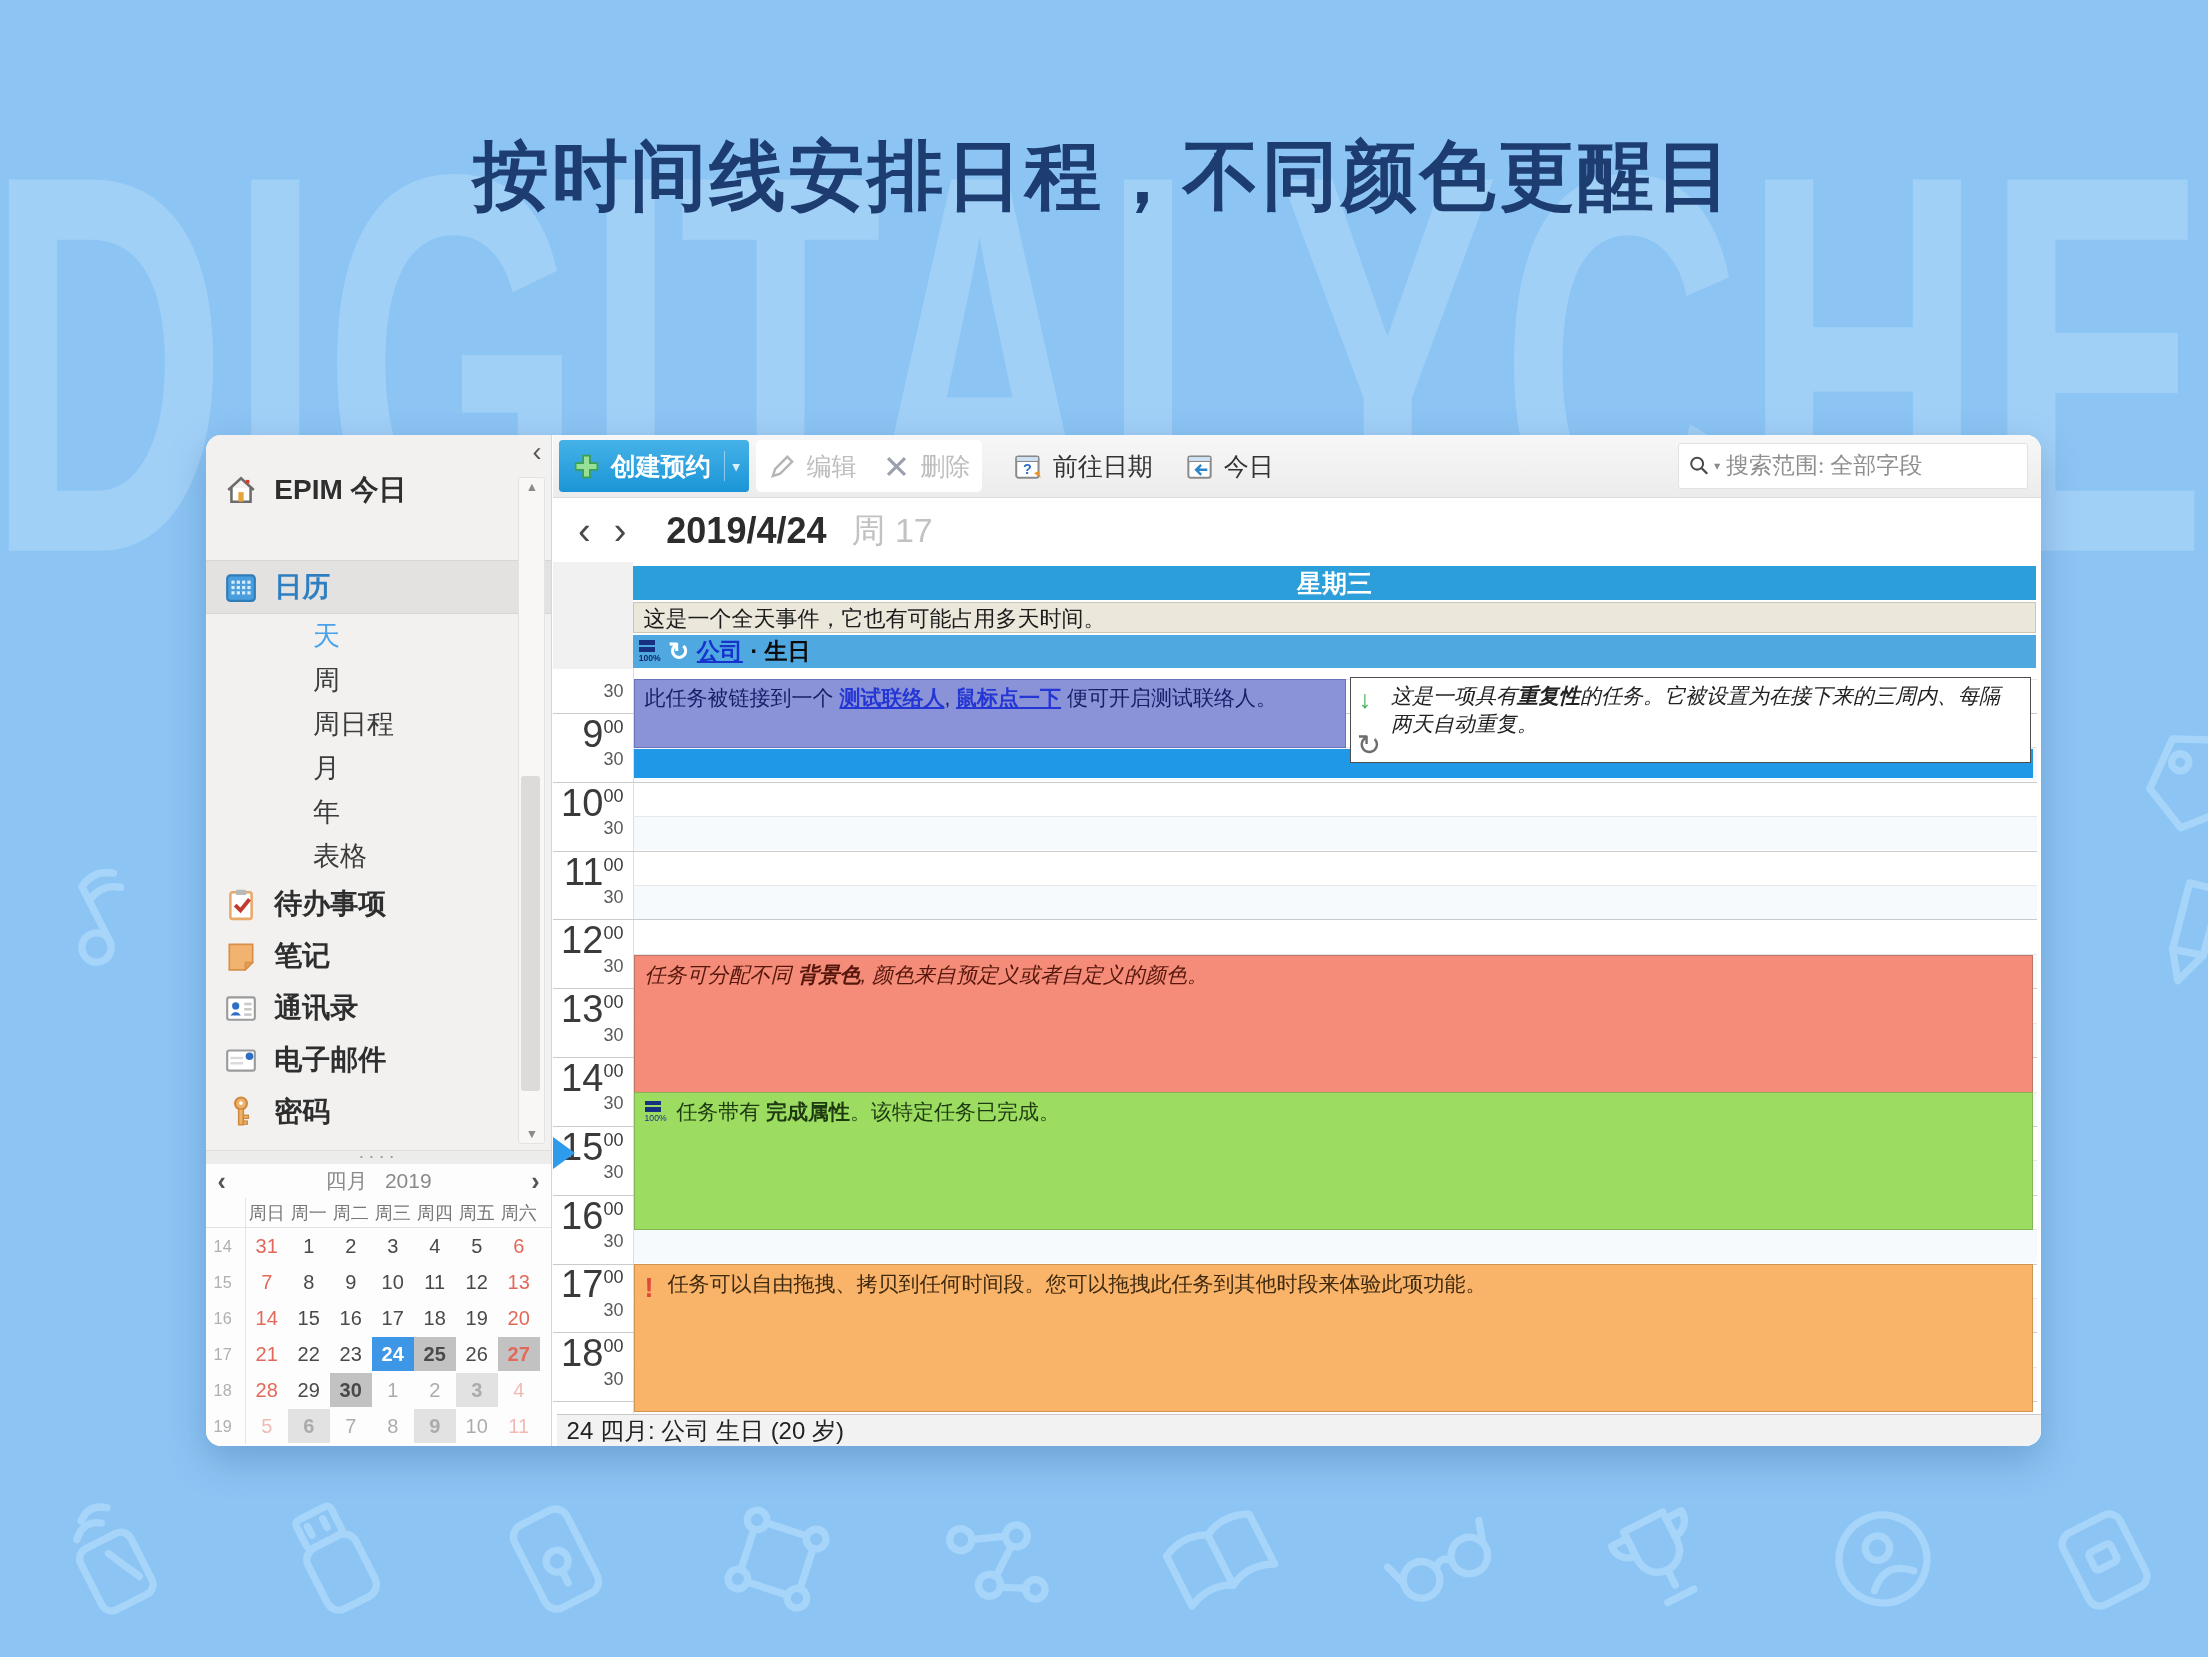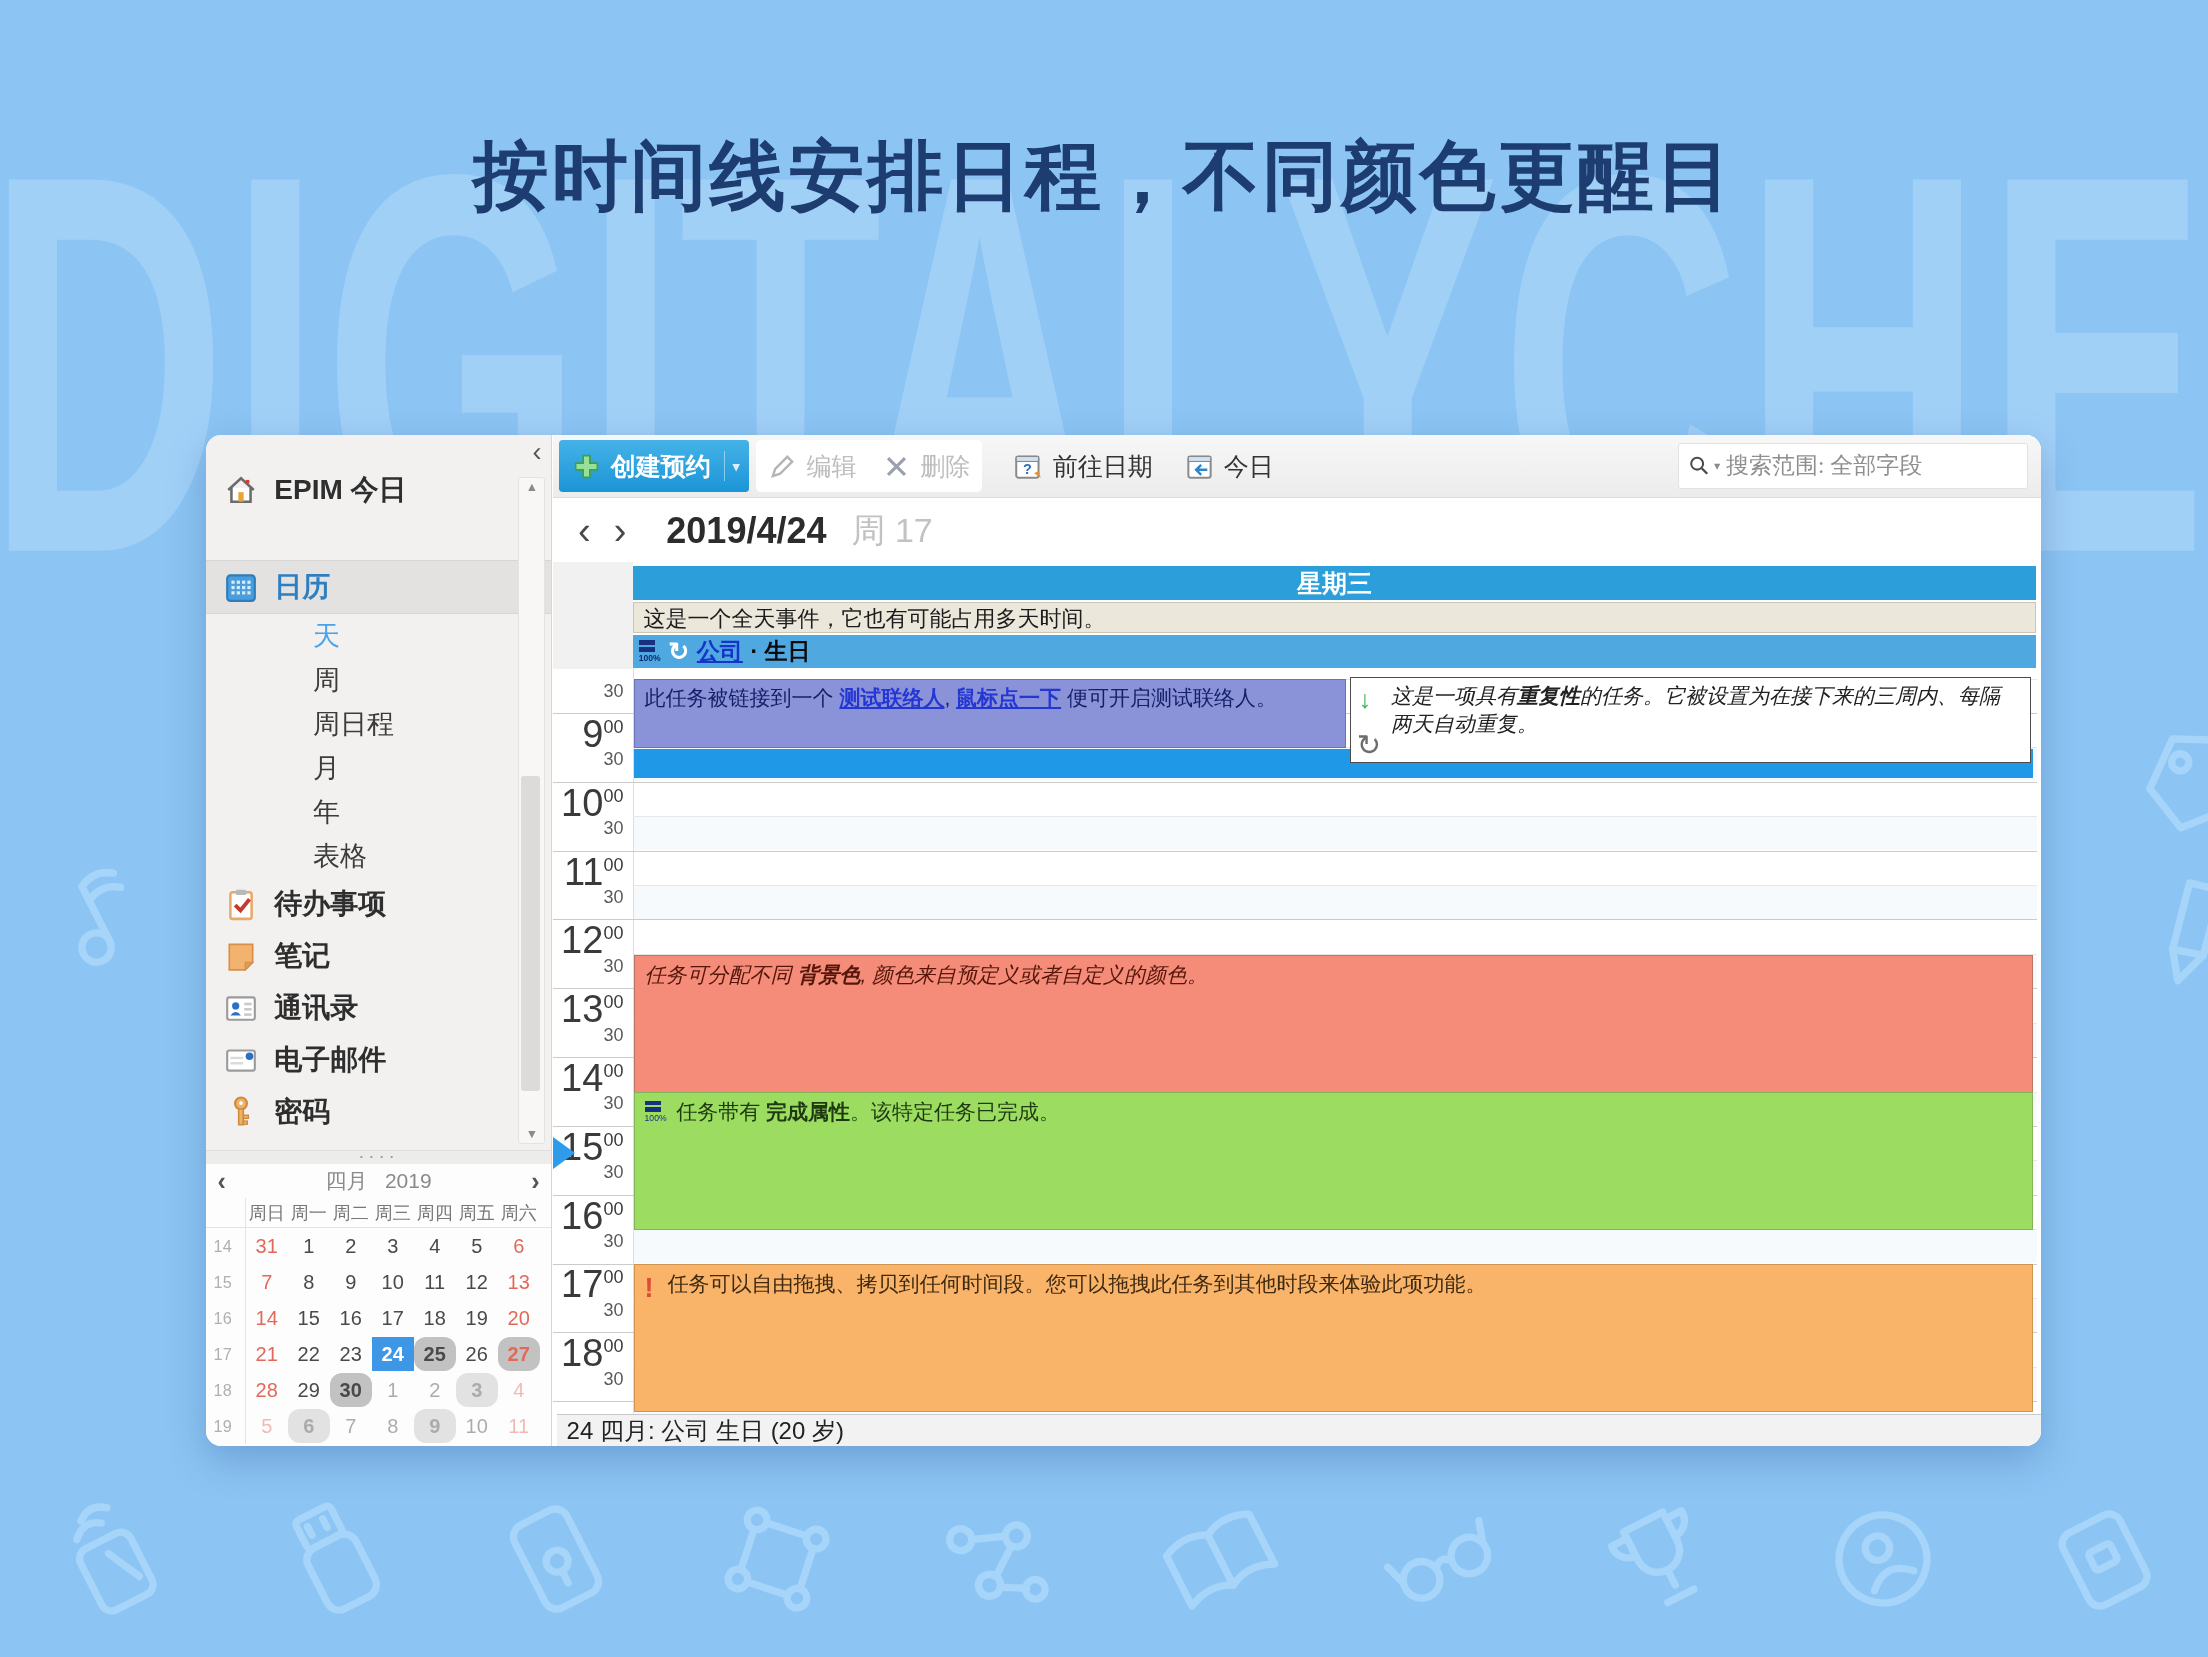--- a/index.html
+++ b/index.html
@@ -48,21 +48,21 @@
   .mc-head .mc-prev{position:absolute;left:11.5px;top:0;font-size:25px;color:#555;font-weight:700;}
   .mc-head .mc-next{position:absolute;right:11.5px;top:0;font-size:25px;color:#555;font-weight:700;}
   .mc-dow{display:flex;padding-left:5.7px;border-bottom:1px solid #e2e2e2;height:29px;align-items:center;}
   .mc-dow .mc-wn{width:34px;border-right:1px solid #e4e4e4;height:100%;}
   .mc-dw{width:42px;text-align:center;font-size:18px;color:#777;}
   .mc-row{display:flex;padding-left:5.7px;height:36px;align-items:center;}
   .mc-wn{width:34px;text-align:left;padding-left:1.9px;font-size:16.3px;color:#b0b0b0;border-right:1px solid #e4e4e4;height:100%;
     line-height:36px;box-sizing:border-box;}
   .mc-day{width:42px;height:34px;line-height:34px;text-align:center;font-size:20px;color:#4a4a4a;}
   .mc-day.we{color:#e2695a;}
-  .mc-day.ev{background:#c2c2c2;font-weight:700;border-radius:12px;}
+  .mc-day.ev{background:#c2c2c2;font-weight:700;}
   .mc-day.sel{background:#3d97e6;color:#fff;font-weight:700;}
   .mc-day.out{opacity:.45;}
 
   
   .main{position:absolute;left:347px;top:0;width:1488px;height:1011px;background:#fff;}
   .toolbar{position:absolute;left:0;top:0;width:100%;height:63px;background:linear-gradient(#f7f7f7,#ececec);
     border-bottom:1px solid #dcdcdc;display:flex;align-items:center;box-sizing:border-box;}
   .btn-create{margin-left:5.7px;height:52px;display:flex;align-items:center;gap:9.6px;padding:0 5.7px 0 13.4px;
     background:linear-gradient(#45b2e8,#1b95d6);border-radius:3.8px;color:#fff;font-size:25px;font-weight:700;}
   .btn-create .caret{font-size:13.4px;color:#d9f0fb;border-left:1px solid rgba(255,255,255,.45);padding:7.6px 3.8px 7.6px 7.6px;margin-left:3.8px;}

